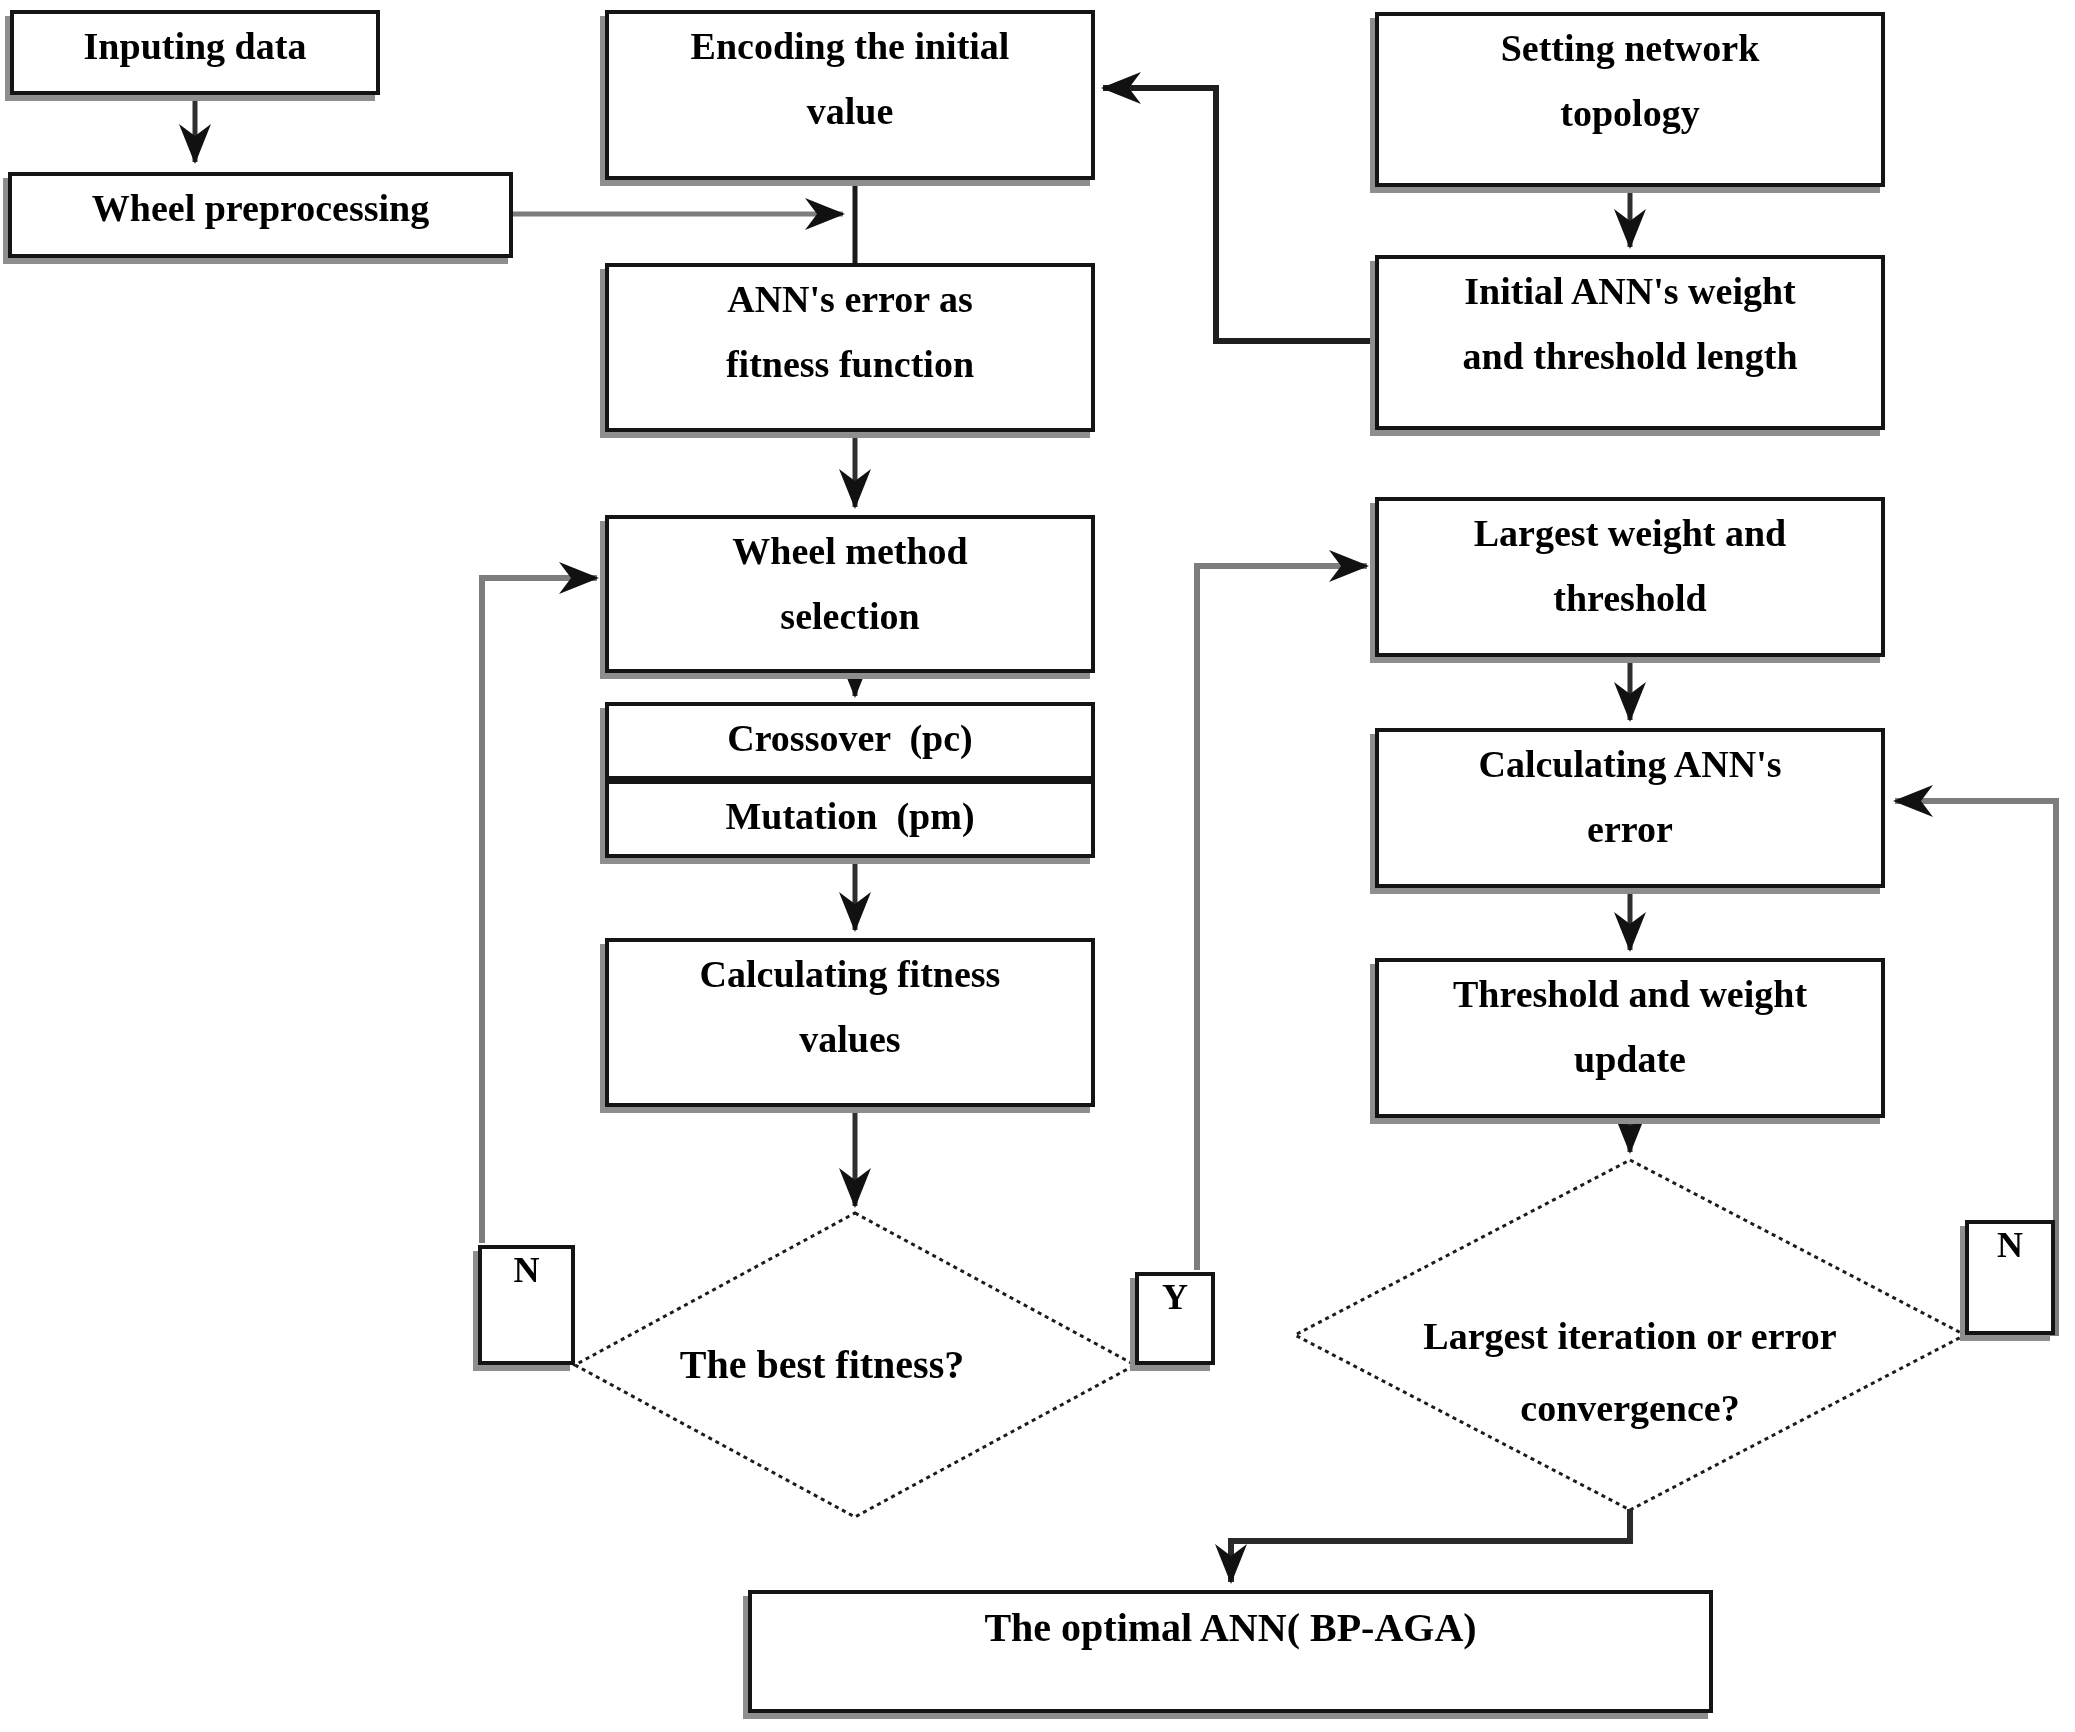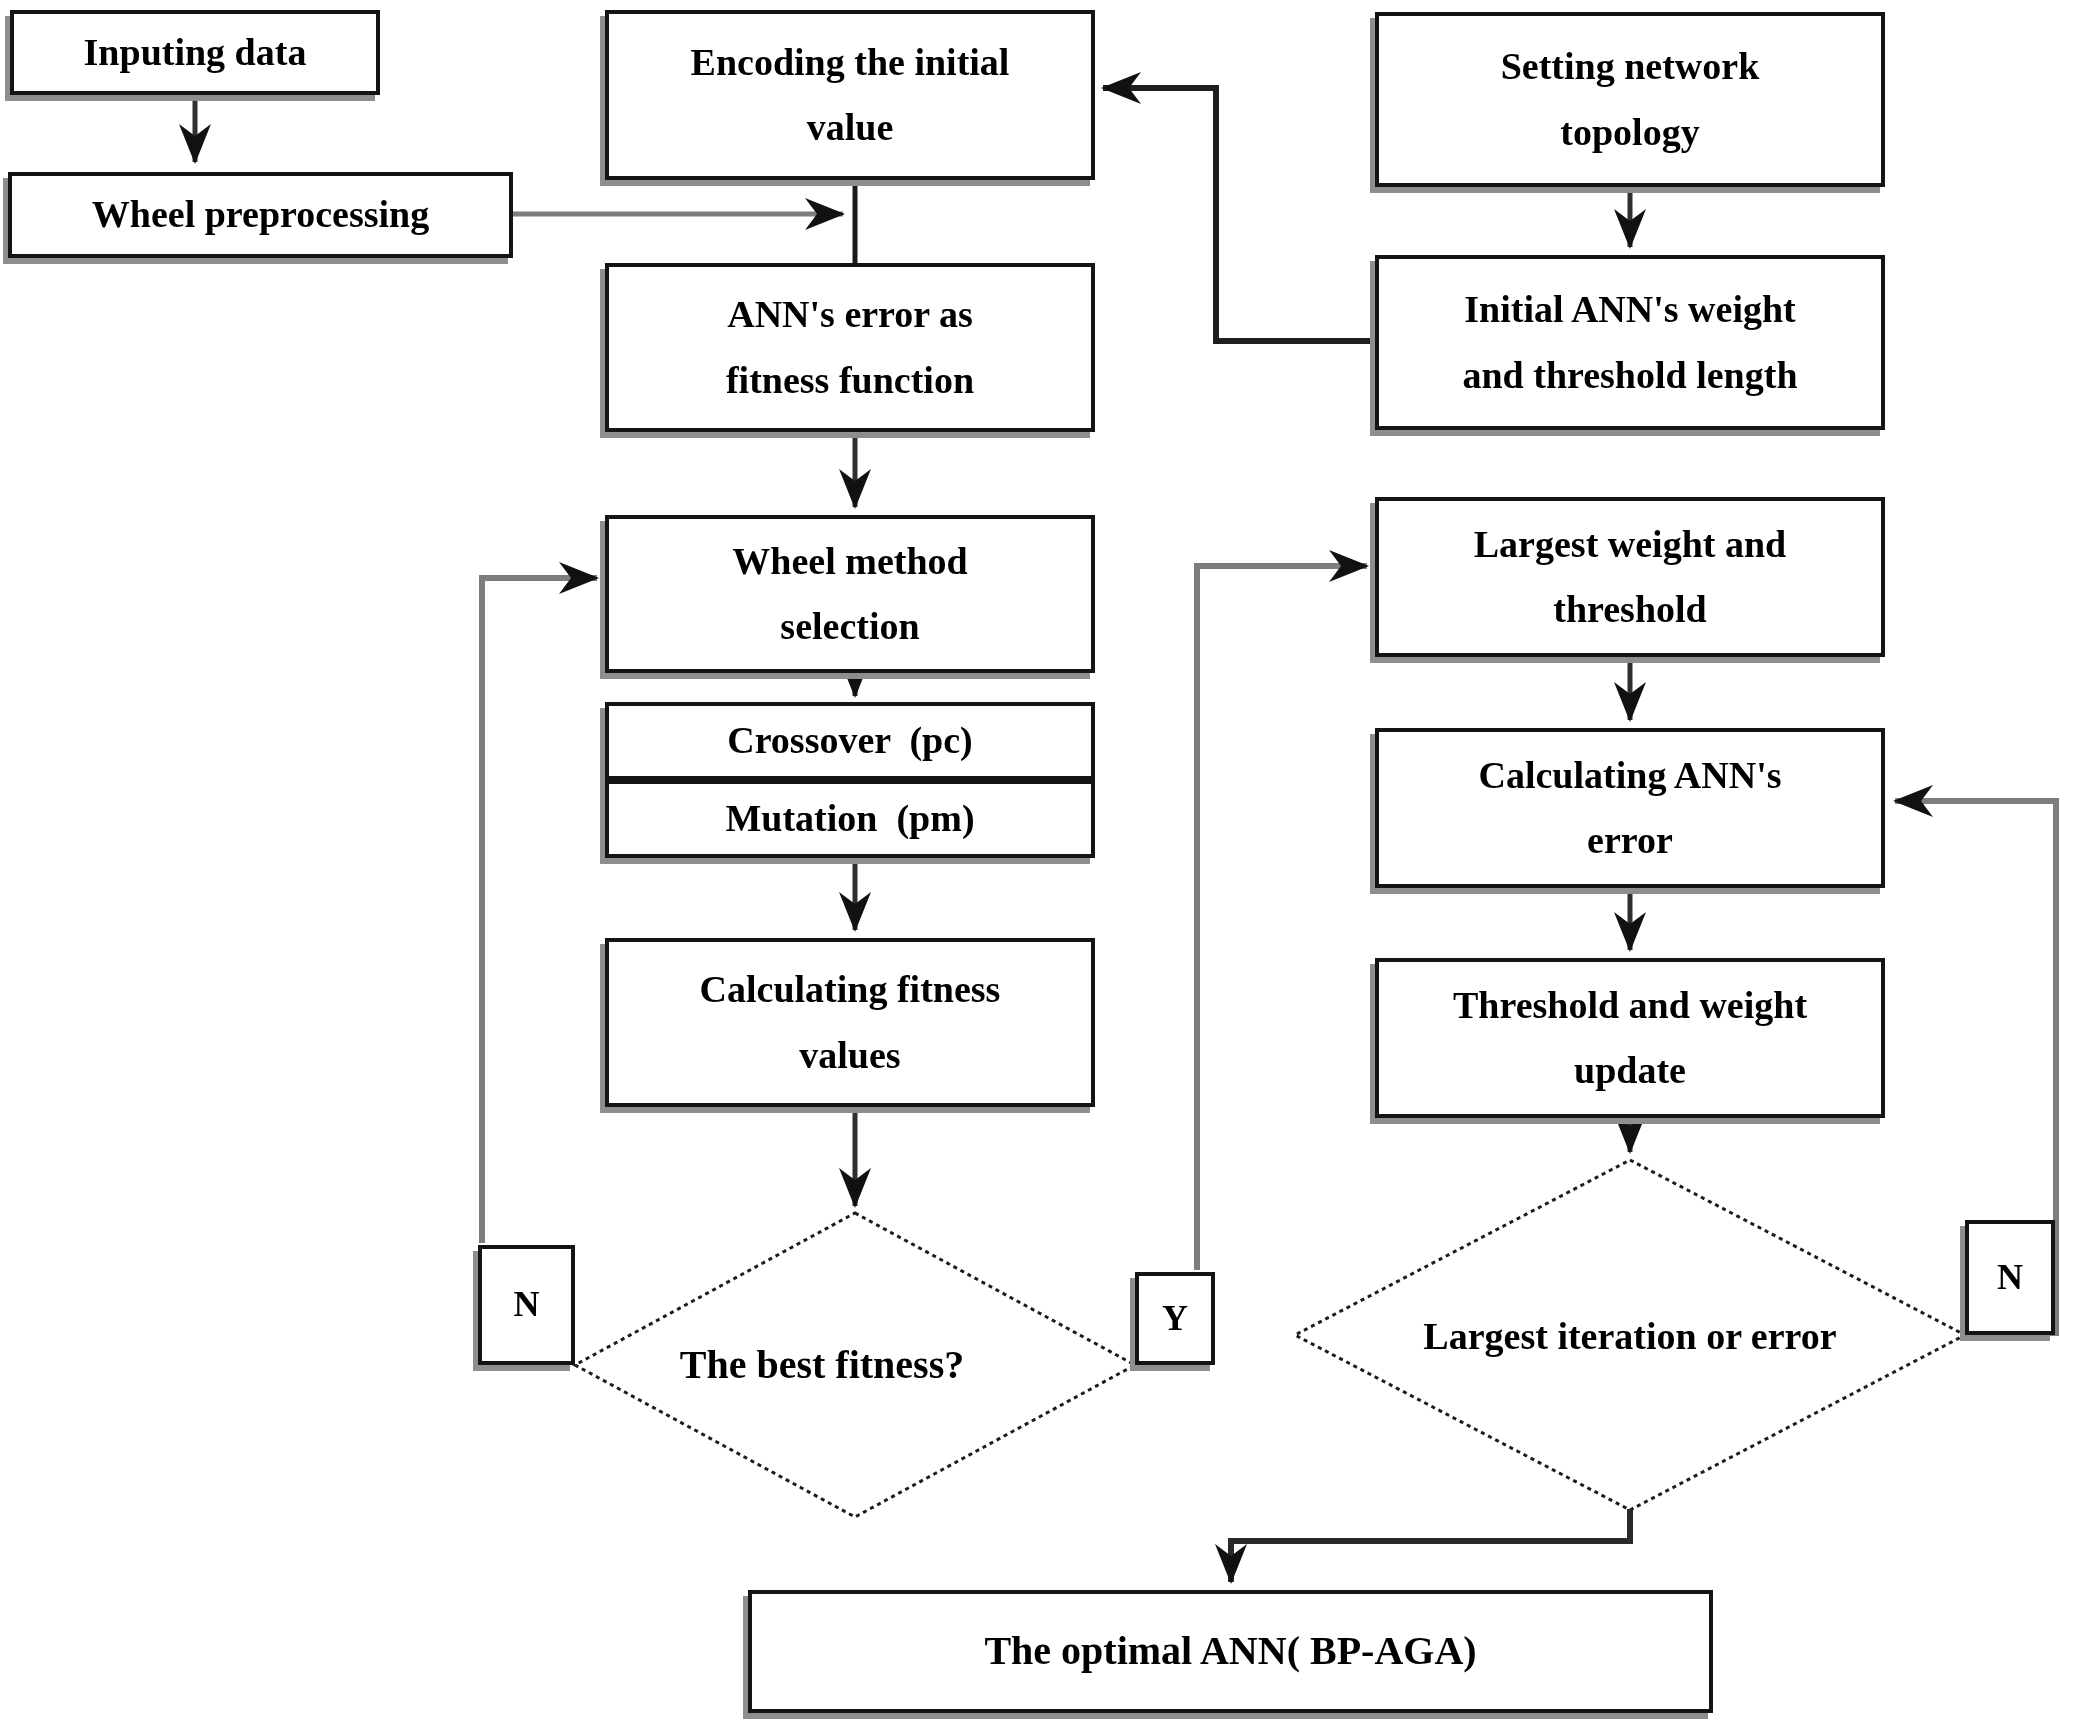--- a/index.html
+++ b/index.html
@@ -19,21 +19,21 @@
     font-weight:bold;
     color:var(--ink);
     overflow:hidden;
   }
   svg.wires{position:absolute;left:0;top:0;z-index:0;}
   .box{
     position:absolute;
     background:#ffffff;
     border:4px solid var(--border);
     box-shadow:-5px 6px 0 var(--shadow);
-    display:flex;flex-direction:column;align-items:center;justify-content:center;
+    display:flex;flex-direction:column;align-items:center;justify-content:flex-start;
     text-align:center;
     z-index:2;
     box-sizing:border-box;
     font-family:Liberation Serif, serif;
   }
   .box .line{font-size:38px;line-height:1.72;white-space:nowrap;}
   .box.small .line{font-size:36px;line-height:1.2;}
   .box.final .line{font-size:40px;}
   .dlabel{
     position:absolute;z-index:3;text-align:center;
@@ -166,15 +166,16 @@
   <div class="box small" style="left:1965px;top:1220px;width:90px;height:115px">
     <div class="line">N</div>
   </div>
 
   <div class="dlabel q1" style="left:572px;top:1329px;width:500px">
     <div class="line">The best fitness?</div>
   </div>
 
   <div class="dlabel" style="left:1330px;top:1300px;width:600px">
     <div class="line">Largest iteration or error</div>
+    <div class="line">convergence?</div>
   </div>
 
 </div>
 
 </body></html>

